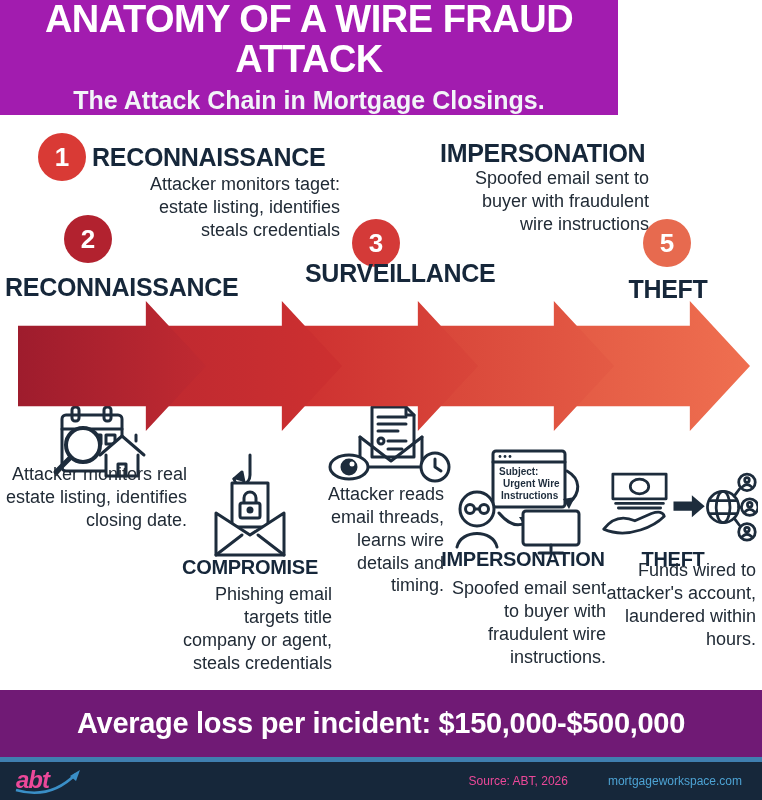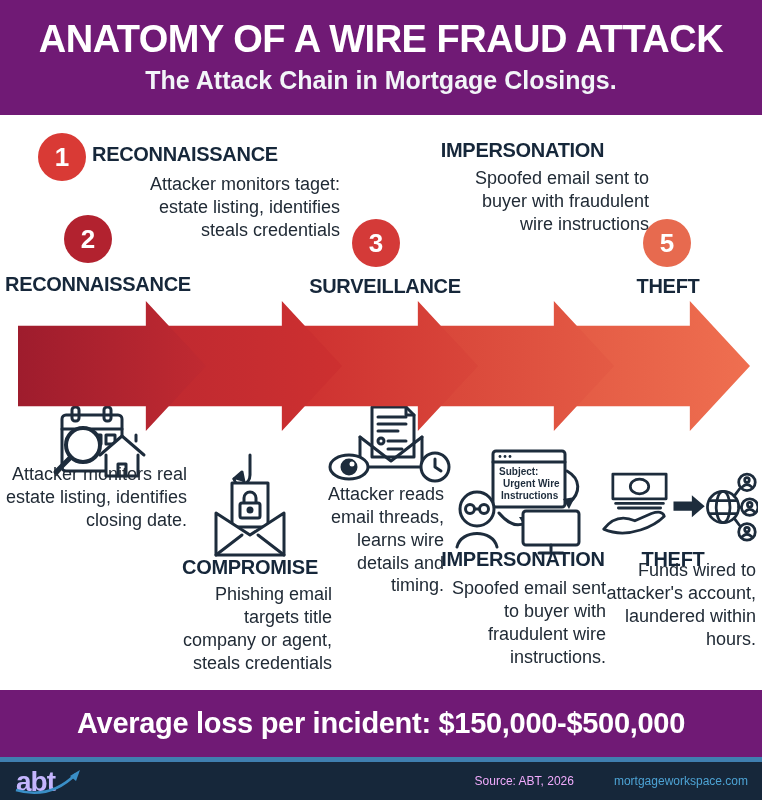--- a/index.html
+++ b/index.html
@@ -4,39 +4,39 @@
 <style>
   html,body{margin:0;padding:0;background:#e8e8e8;}
   .page{
     position:relative;width:762px;height:800px;margin:0 auto;
     background:#ffffff;overflow:hidden;
     font-family:"Liberation Sans","DejaVu Sans",sans-serif;
     color:#1d2c3c;
   }
   
   .header{
-    position:absolute;left:0;top:0;width:762px;height:115px;
-    background:#701a75;display:flex;flex-direction:column;
+    position:absolute;left:0;top:0;width:618px;height:115px;
+    background:#a21caf;display:flex;flex-direction:column;
     align-items:center;justify-content:center;text-align:center;
   }
   .header .title{
     color:#fff;font-size:38px;font-weight:800;letter-spacing:-.5px;line-height:1.05;
   }
   .header .subtitle{
     color:#f2f5f8;font-size:25px;font-weight:700;margin-top:6px;
   }
   
   .main{position:absolute;left:0;top:115px;width:762px;height:575px;background:#fff;}
   .circle{
     position:absolute;width:48px;height:48px;border-radius:50%;
     display:flex;align-items:center;justify-content:center;
     color:#fff;font-size:26px;font-weight:700;
   }
   .step-label{
-    position:absolute;font-size:20px;font-weight:700;letter-spacing:-.3px;
+    position:absolute;font-size:25px;font-weight:700;letter-spacing:-.3px;
     color:#16273a;text-align:center;
   }
   .desc{
     position:absolute;font-size:18px;line-height:1.27;color:#212b36;
     text-align:right;
   }
   .col-heading{
     position:absolute;font-size:20px;font-weight:700;color:#16273a;
     text-align:center;letter-spacing:-.3px;
   }
@@ -61,25 +61,25 @@
     background:#701a75;display:flex;align-items:center;justify-content:center;
   }
   .banner .banner-text{color:#fff;font-size:29px;font-weight:700;letter-spacing:-.3px;}
   .divider{position:absolute;left:0;top:757px;width:762px;height:5px;background:#3f7fb0;}
   .footer{
     position:absolute;left:0;top:762px;width:762px;height:38px;
     background:#16273a;display:flex;align-items:center;
   }
   .logo{position:relative;margin-left:16px;width:70px;height:30px;}
   .logo .logo-text{
-    color:#c4b5fd;font-size:28px;font-weight:700;letter-spacing:-1px;
+    color:#ec4899;font-size:24px;font-weight:700;font-style:italic;letter-spacing:-1px;
   }
   .logo svg{position:absolute;left:-6px;top:-2px;}
-  .source{margin-left:auto;color:#f0abfc;font-size:12px;}
-  .website{margin-left:40px;margin-right:14px;color:#4da3d4;font-size:12px;text-decoration:none;}
+  .source{margin-left:auto;color:#ec4899;font-size:12px;}
+  .website{margin-left:40px;margin-right:20px;color:#4da3d4;font-size:12px;text-decoration:none;}
 </style>
 </head>
 <body>
 
 <div class="page">
 
   <div class="header">
     <div class="title">ANATOMY OF A WIRE FRAUD ATTACK</div>
     <div class="subtitle">The Attack Chain in Mortgage Closings.</div>
   </div>
@@ -99,21 +99,21 @@
       <span>2</span>
     </div>
     <div class="circle" style="left:352px;top:104px;background:#d43a38;">
       <span>3</span>
     </div>
     <div class="circle" style="left:643px;top:104px;background:#e76a4f;">
       <span>5</span>
     </div>
 
     <div class="step-label" style="left:5px;top:158px;width:185px;">RECONNAISSANCE</div>
-    <div class="step-label" style="left:305px;top:160px;width:160px;">SURVEILLANCE</div>
+    <div class="step-label" style="left:305px;top:144px;width:160px;">SURVEILLANCE</div>
     <div class="step-label" style="left:608px;top:160px;width:120px;">THEFT</div>
 
     <div class="arrows">
       <div class="arrow a1"></div>
       <div class="arrow a2"></div>
       <div class="arrow a3"></div>
       <div class="arrow a4"></div>
       <div class="arrow a5"></div>
     </div>
 

